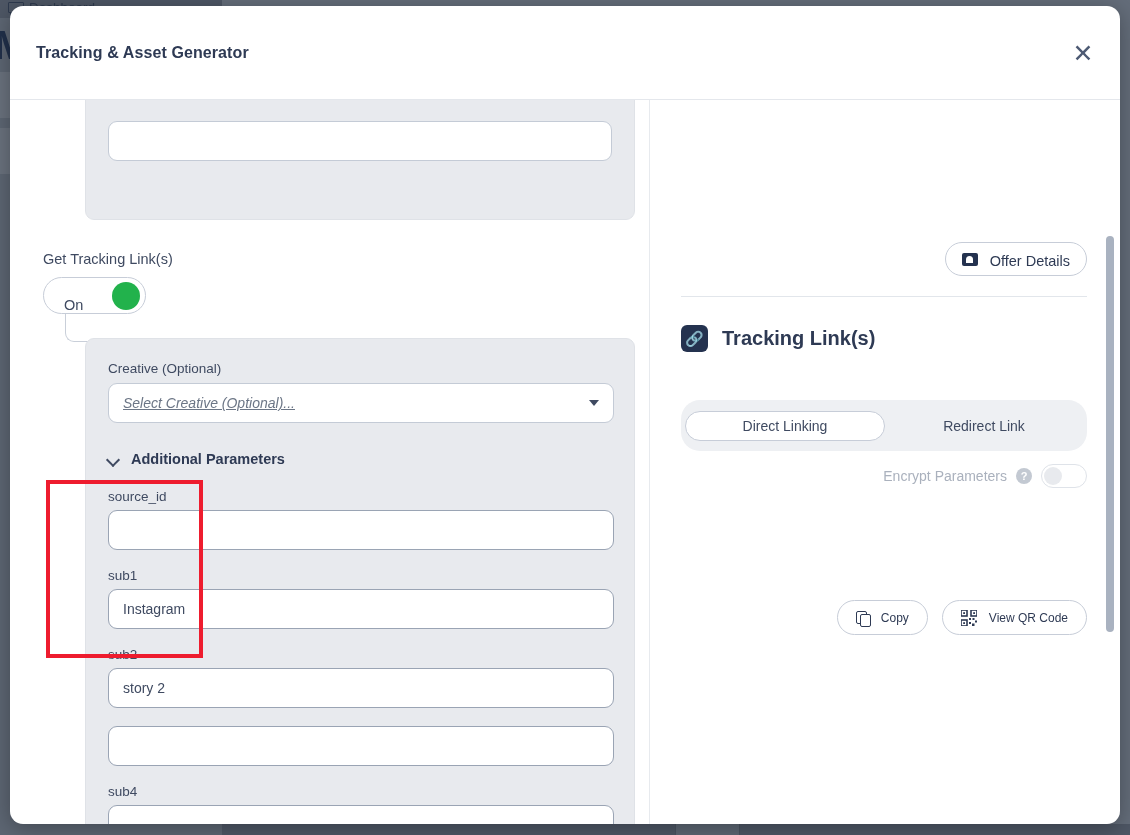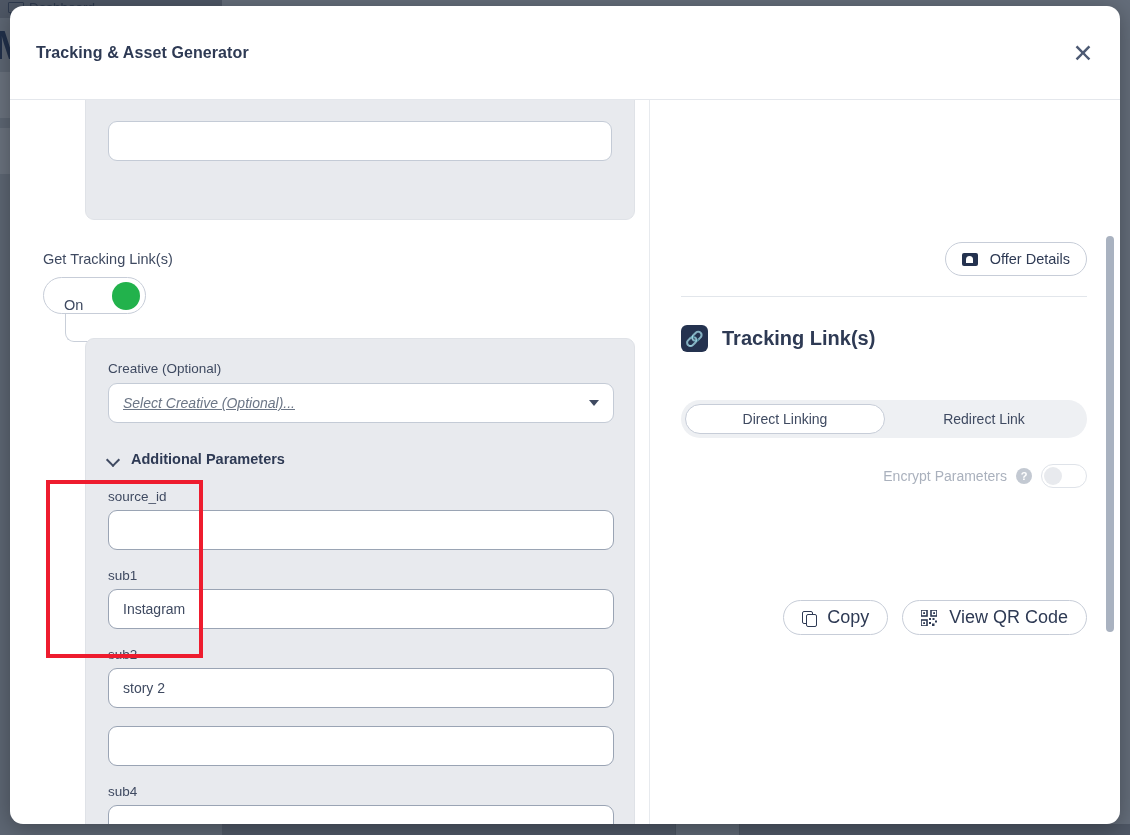--- a/index.html
+++ b/index.html
@@ -203,23 +203,23 @@
   .annot-left {
     position: absolute; left: 46px; top: 480px;
     width: 157px; height: 178px;
     border: 4px solid #ee1c2e;
     pointer-events: none; z-index: 30;
   }
 
   
   .offer-btn {
     position: absolute; right: 32px; top: 142px;
-    height: 34px; padding: 0 16px;
+    height: 34px; padding: 10px 16px;
     border: 1px solid #c7cdd8; border-radius: 17px; background: #fff;
-    display: flex; align-items: center; gap: 12px;
+    display: flex; gap: 12px;
     font-size: 14.5px; color: #2e3a54; cursor: pointer;
   }
   .folder-ico {
     width: 16px; height: 13px; background: #24324f;
     border-radius: 2px; position: relative; display:inline-block;
   }
   .folder-ico::after {
     content:""; position:absolute; left:4px; top:3px;
     width:7px; height:7px; border-radius:50% 50% 0 0; background:#fff;
   }
@@ -233,21 +233,21 @@
   }
   .link-badge {
     width: 27px; height: 27px; border-radius: 6px; background: #24324f;
     display: flex; align-items: center; justify-content: center;
     color: #fff; font-size: 15px;
   }
   .tl-title { font-size: 20px; font-weight: 700; color: #2e3a54; }
 
   .tabs {
     position: absolute; left: 32px; top: 300px;
-    width: 406px; height: 38px;
+    width: 406px; height: 51px;
     background: #eef0f3; border-radius: 19px;
     display: flex; align-items: center; padding: 4px;
   }
   .tab {
     flex: 1; height: 30px; border-radius: 15px;
     display: flex; align-items: center; justify-content: center;
     font-size: 14px; color: #3f4a61; cursor: pointer;
   }
   .tab.active { background: #fff; border: 1px solid #c7cdd8; }
 
@@ -274,21 +274,21 @@
   }
 
   .action-row {
     position: absolute; right: 32px; top: 500px;
     display: flex; gap: 14px;
   }
   .act-btn {
     height: 35px; padding: 0 18px;
     border: 1px solid #c7cdd8; border-radius: 18px; background: #fff;
     display: flex; align-items: center; gap: 12px;
-    font-size: 18px; color: #2e3a54; cursor: pointer;
+    font-size: 12px; color: #2e3a54; cursor: pointer;
   }
   .copy-ico {
     width: 13px; height: 14px; position: relative; display:inline-block;
   }
   .copy-ico::before {
     content:""; position:absolute; left:0; top:0; width:9px; height:11px;
     border:1.6px solid #2e3a54; border-radius:2px;
   }
   .copy-ico::after {
     content:""; position:absolute; left:4px; top:3px; width:9px; height:11px;

